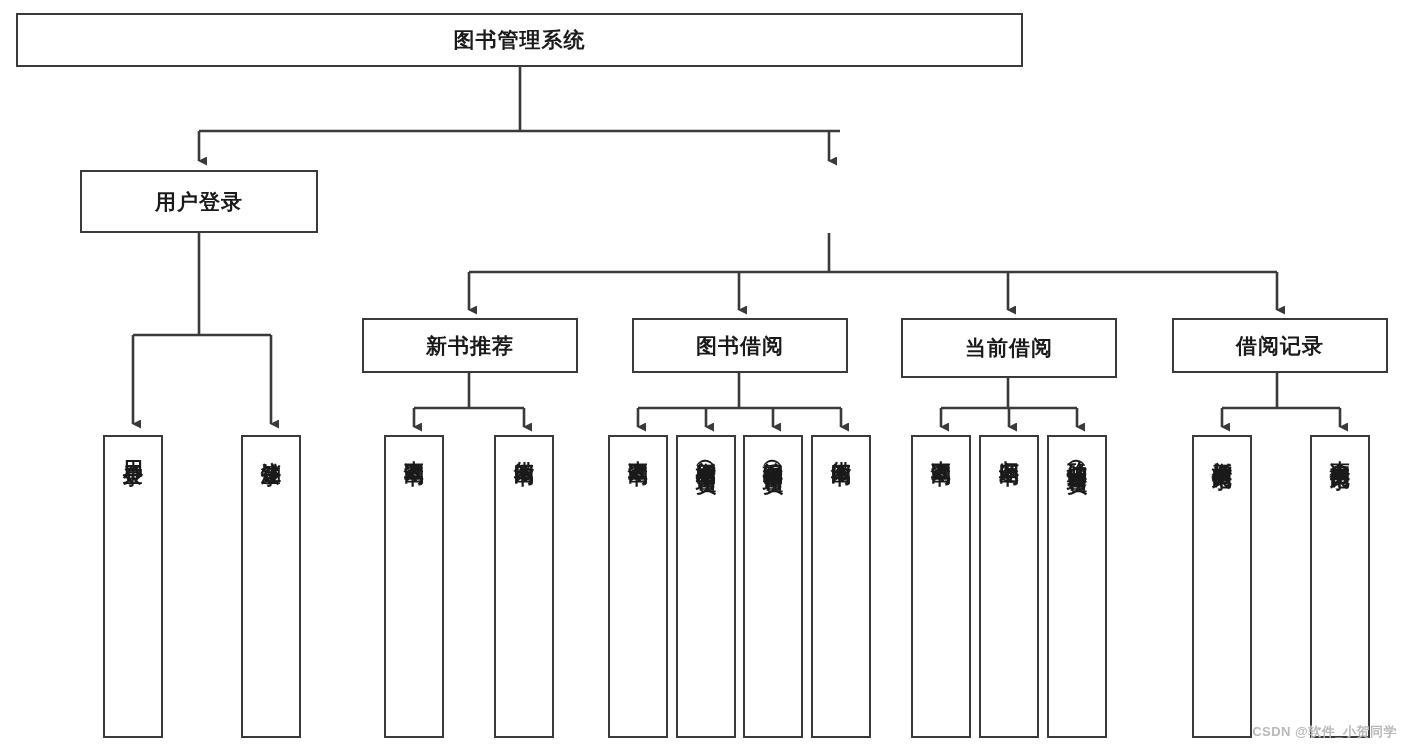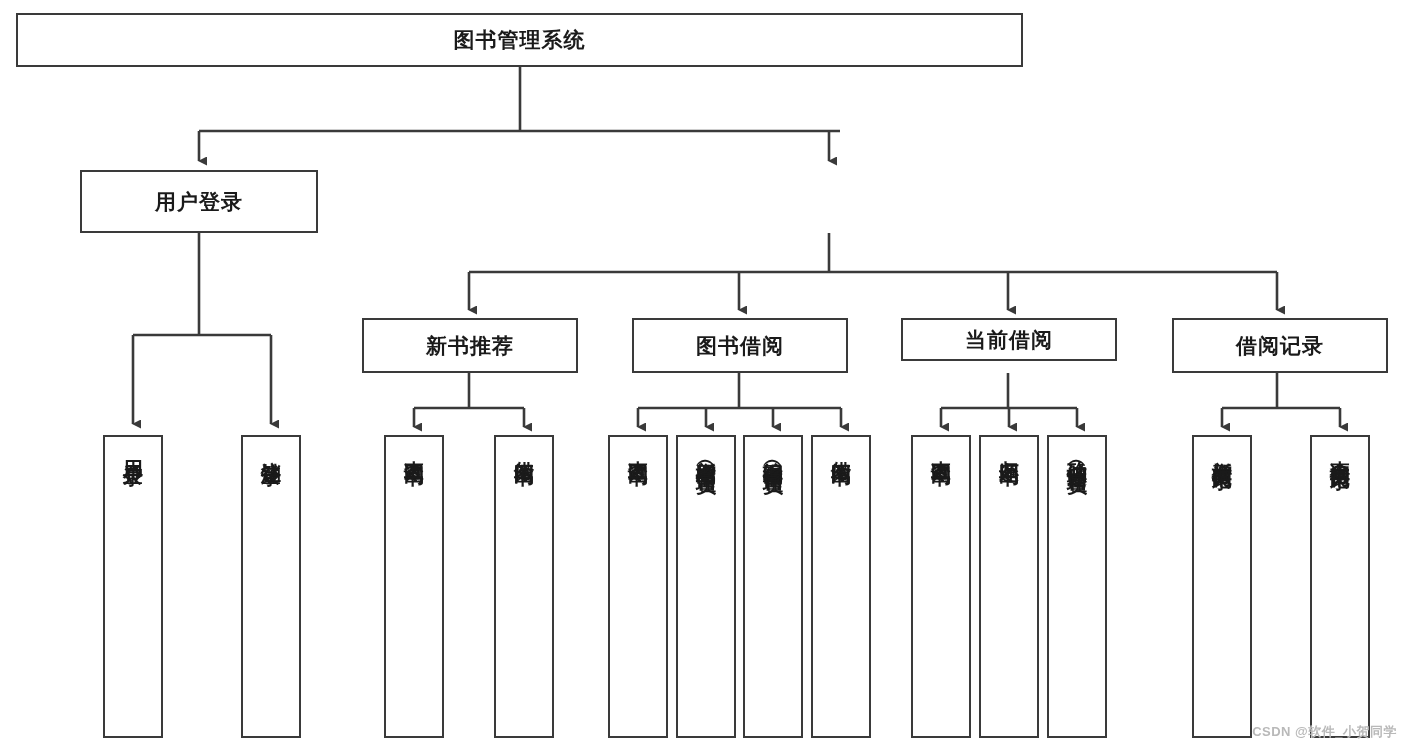--- a/index.html
+++ b/index.html
@@ -129,21 +129,21 @@
   <div class="node h-node" style="left:80px; top:170px; width:238px; height:63px;">
     <span>用户登录</span>
   </div>
 
   <div class="node h-node" style="left:362px; top:318px; width:216px; height:55px;">
     <span>新书推荐</span>
   </div>
   <div class="node h-node" style="left:632px; top:318px; width:216px; height:55px;">
     <span>图书借阅</span>
   </div>
-  <div class="node h-node" style="left:901px; top:318px; width:216px; height:43px;">
+  <div class="node h-node" style="left:901px; top:318px; width:216px; height:60px;">
     <span>当前借阅</span>
   </div>
   <div class="node h-node" style="left:1172px; top:318px; width:216px; height:55px;text-align:center;">
     <span>借阅记录</span>
   </div>
 
   <div class="node v-node" style="left:103px; top:435px; width:60px; height:303px;">
     <span class="v-label">用户登录</span>
   </div>
   <div class="node v-node" style="left:241px; top:435px; width:60px; height:303px;">

